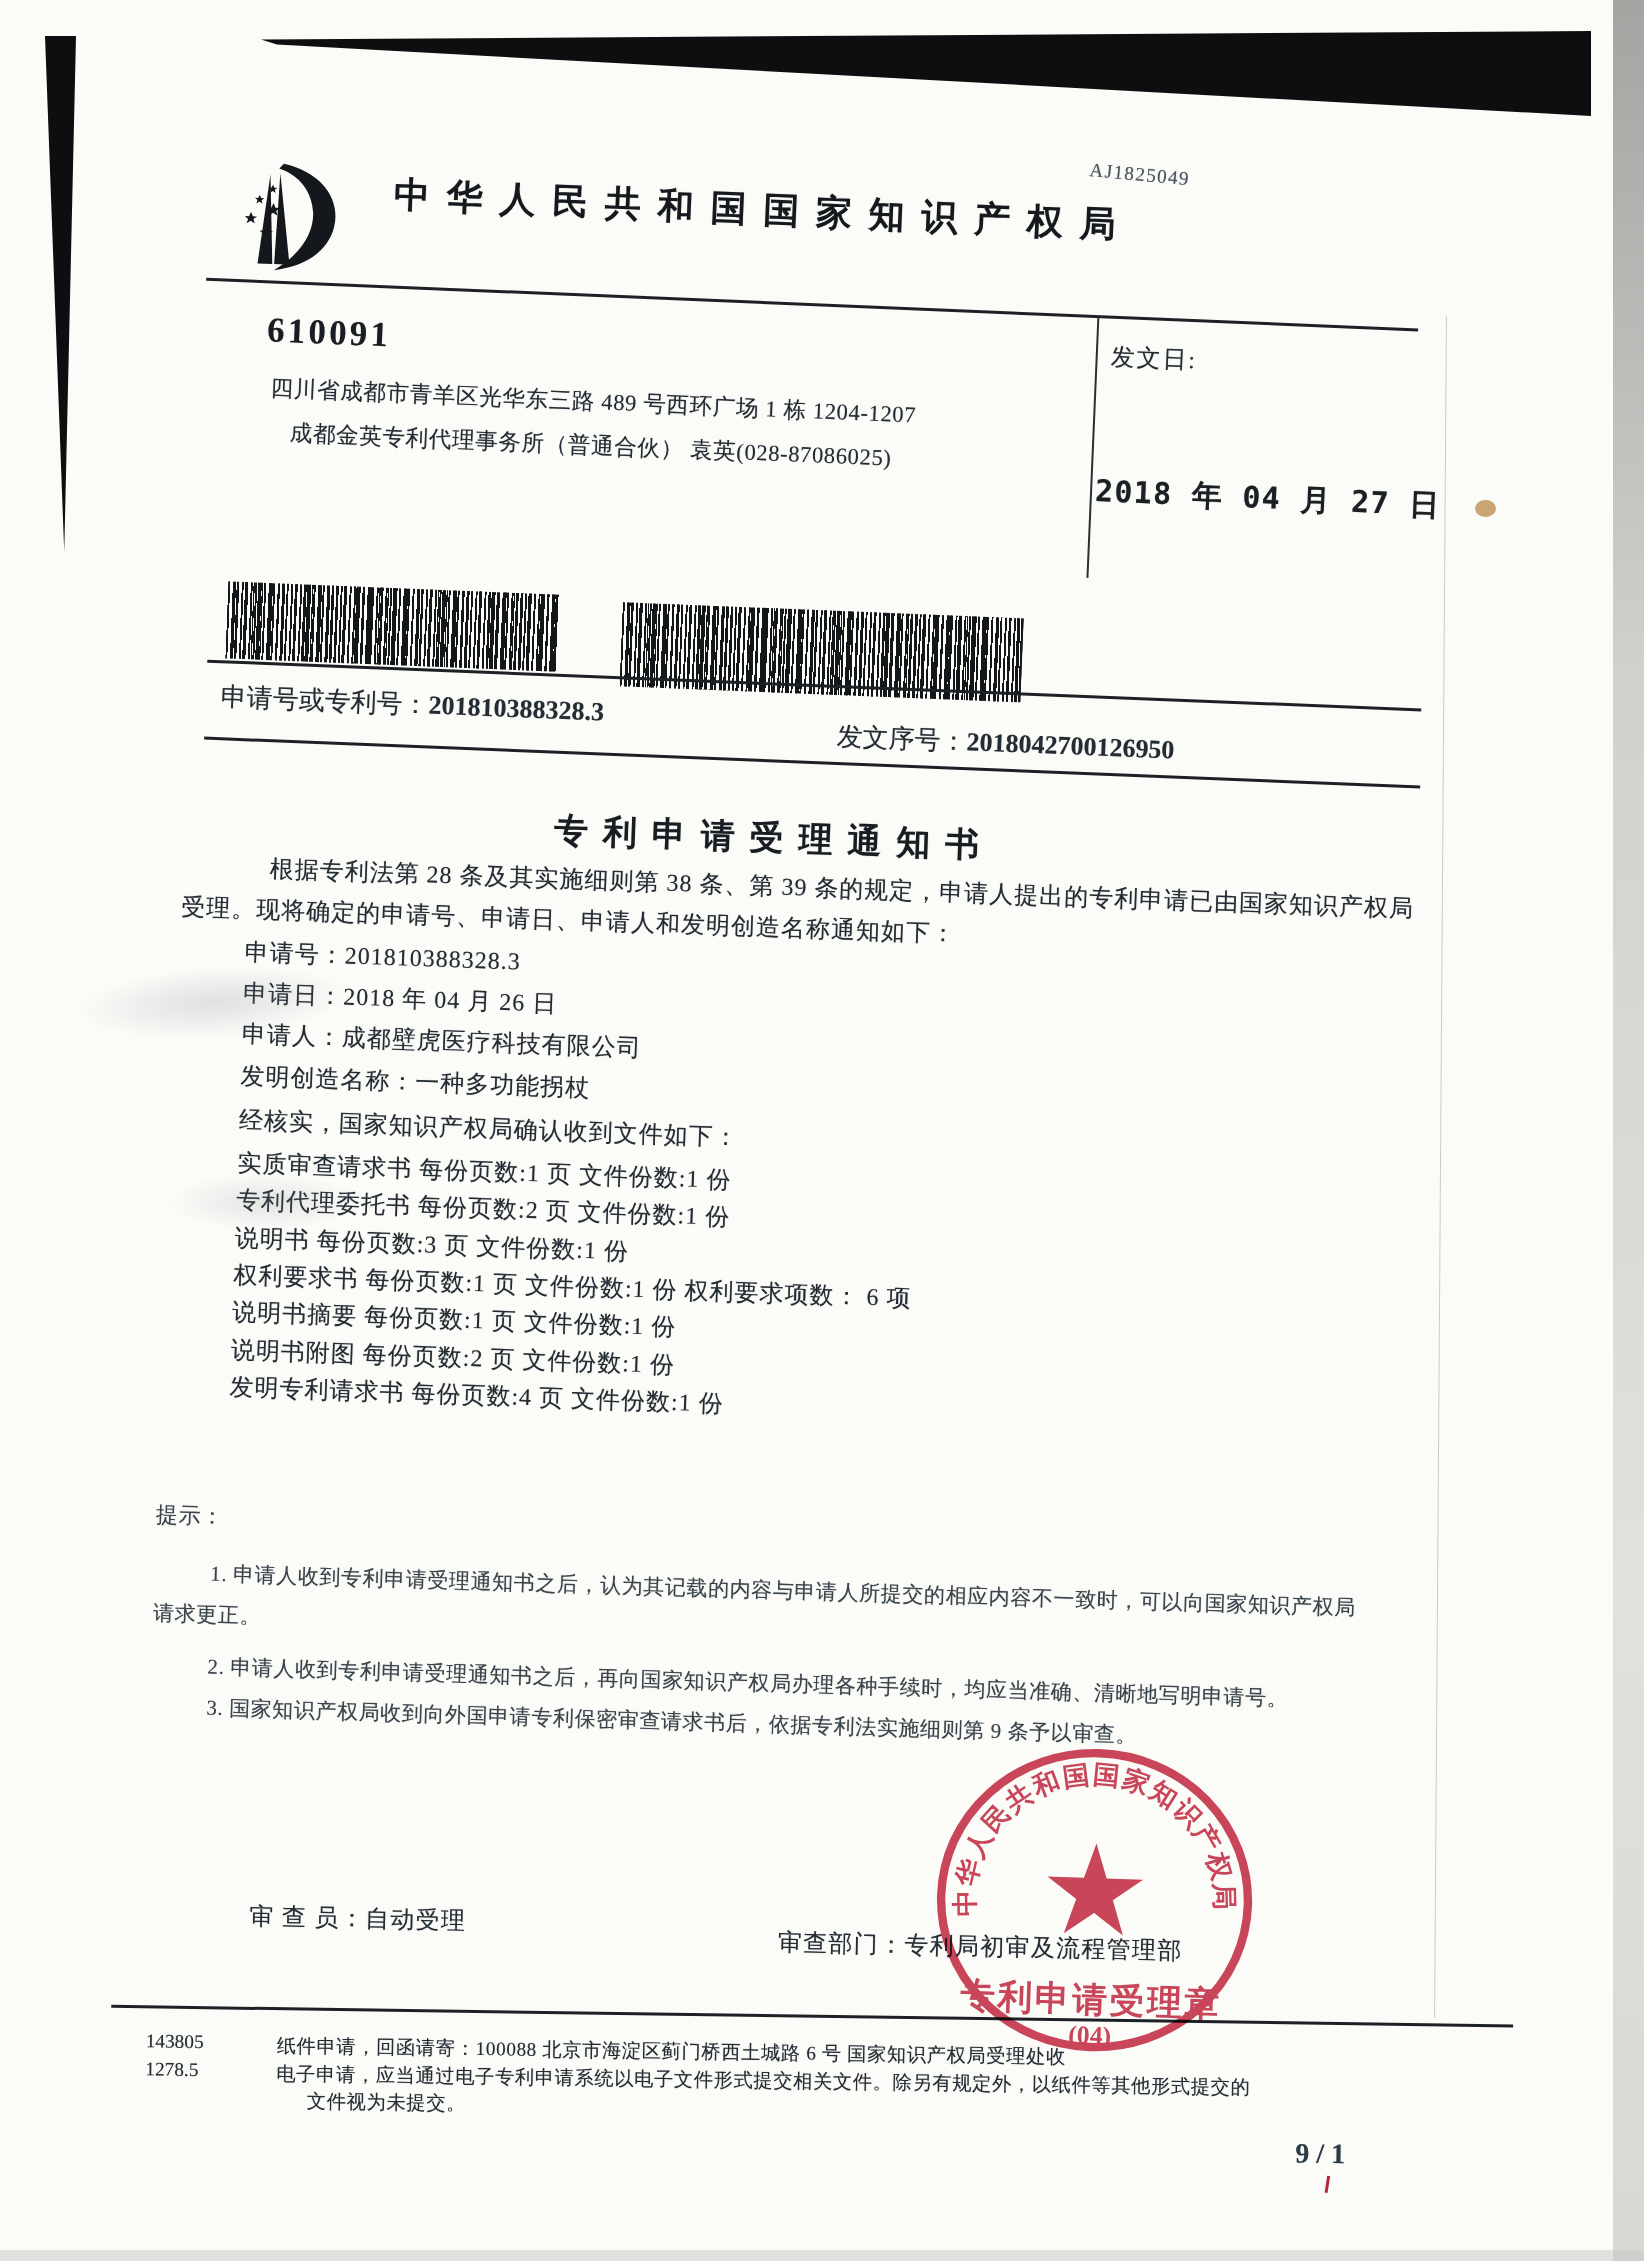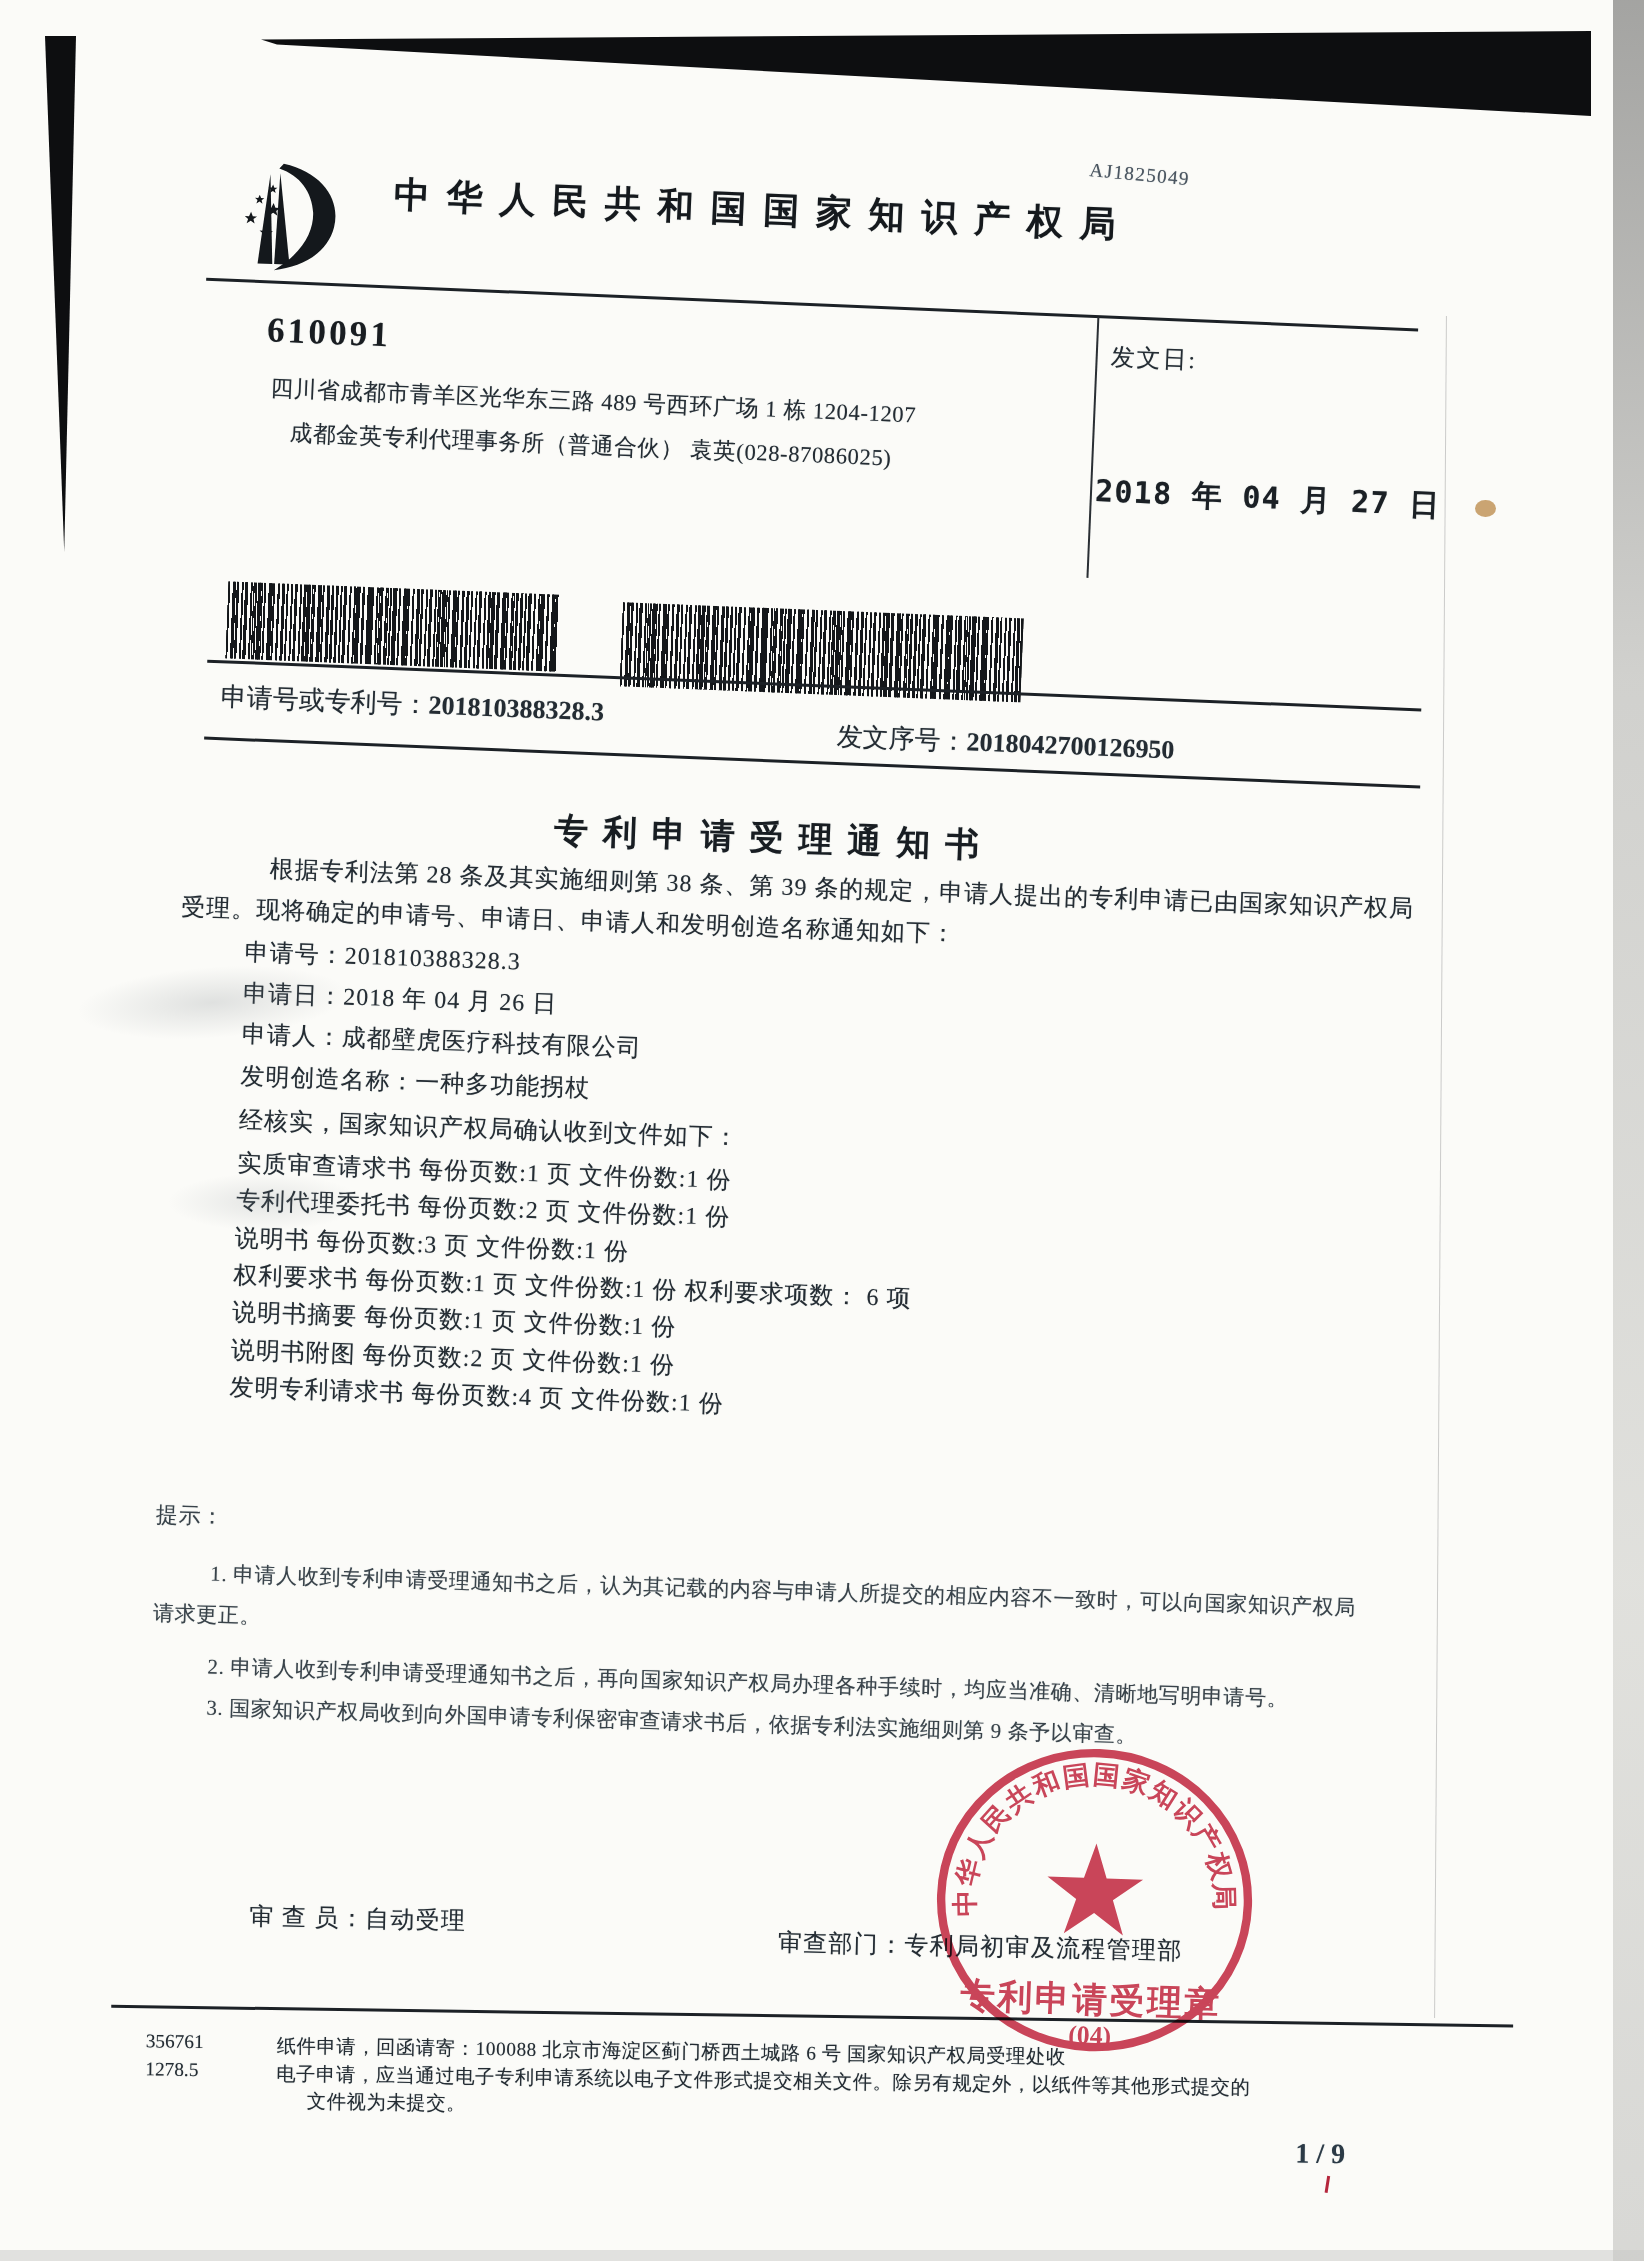--- a/index.html
+++ b/index.html
@@ -122,23 +122,23 @@
     <text font-size="41" font-weight="bold" fill="#c9384e" letter-spacing="3" font-family="Liberation Serif,serif">
       <textPath href="#arcpath" startOffset="0" textLength="620" lengthAdjust="spacingAndGlyphs">中华人民共和国国家知识产权局</textPath>
     </text>
     <polygon fill="#c9384e" points="255,157 272.6,210.7 329.2,210.9 283.5,244.3 300.9,298.1 255,265 209.1,298.1 226.5,244.3 180.8,210.9 237.4,210.7"></polygon>
     <text x="255" y="418" text-anchor="middle" font-size="54" font-weight="bold" fill="#c9384e" letter-spacing="4" font-family="Liberation Serif,serif">专利申请受理章</text>
     <text x="255" y="468" text-anchor="middle" font-size="40" font-weight="bold" fill="#c9384e" font-family="Liberation Serif,serif">(04)</text>
   </svg>
 
   <div class="sec" id="sec-footer">
     <div class="rule" style="left:111px;top:-19.3px;width:1402px;height:3.2px;"></div>
-    <div class="t" style="left:146px;top:6.4px;font-size:19.3px;">356761</div>
+    <div class="t" style="left:146px;top:6.4px;font-size:19.3px;">143805</div>
     <div class="t" style="left:146px;top:34px;font-size:19.3px;">1278.5</div>
     <div class="t" style="left:277px;top:6.4px;font-size:19.3px;letter-spacing:0.6px;">纸件申请，回函请寄：100088 北京市海淀区蓟门桥西土城路 6 号  国家知识产权局受理处收</div>
     <div class="t" style="left:277px;top:34px;font-size:19.3px;letter-spacing:0.6px;">电子申请，应当通过电子专利申请系统以电子文件形式提交相关文件。除另有规定外，以纸件等其他形式提交的</div>
     <div class="t" style="left:308px;top:61px;font-size:19.3px;letter-spacing:0.6px;">文件视为未提交。</div>
-    <div class="t" style="left:1297px;top:97px;font-size:28px;font-weight:bold;color:#2b3a46;">1 / 9</div>
+    <div class="t" style="left:1297px;top:97px;font-size:28px;font-weight:bold;color:#2b3a46;">9 / 1</div>
     <div style="position:absolute;left:1328px;top:135px;width:3.2px;height:17px;background:#b5263c;transform:rotate(8deg);"></div>
   </div>
 
 </div>
 
 
 </body></html>

